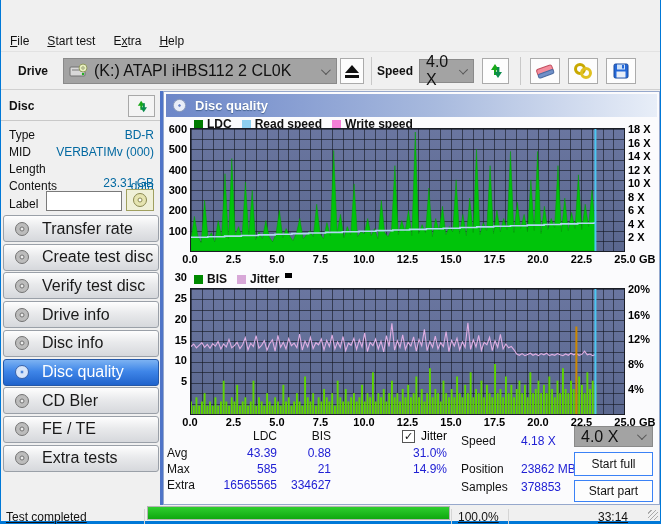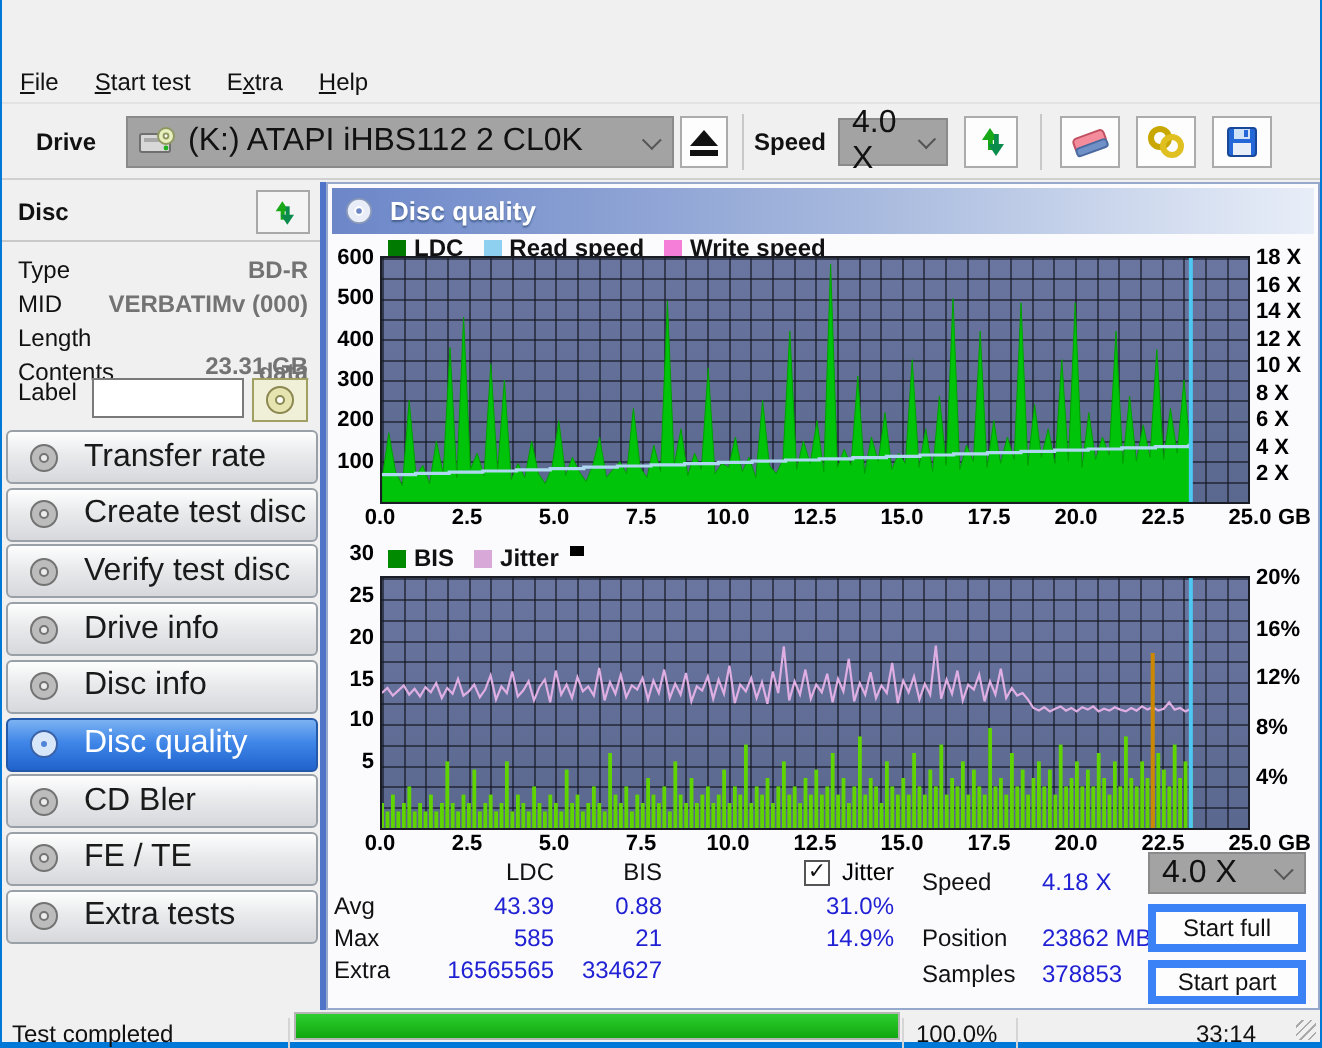--- a/index.html
+++ b/index.html
@@ -37,22 +37,22 @@
   .conn-btn{left:567px;top:5px;width:30px;height:26px;}
   .save-btn{left:605px;top:5px;width:30px;height:26px;}
   
   .leftpanel{position:absolute;left:1px;top:91px;width:159px;height:414px;background:#f0f0f0;}
   .vdivider{position:absolute;left:160px;top:91px;width:3px;height:414px;background:#4f74c8;}
   .disc-title{position:absolute;left:8px;top:8px;font-weight:bold;font-size:12px;color:#111;}
   .disc-refresh{position:absolute;right:5px;top:4px;width:27px;height:22px;background:#f4f4f4;border:1px solid #a8a8a8;display:flex;align-items:center;justify-content:center;}
   .disc-sep{position:absolute;left:0;top:29px;width:159px;height:1px;background:#c9c9c9;}
   .disc-row{position:absolute;left:8px;width:145px;font-size:12px;display:flex;}
   .disc-row .dlabel{color:#111;}
-  .disc-row .dvalue{margin-left:auto;color:#737373;font-weight:bold;}
-  .label-row{position:absolute;left:8px;top:98px;width:148px;display:flex;align-items:flex-start;font-size:12px;color:#111;}
+  .disc-row .dvalue{margin-left:auto;color:#0369a1;}
+  .label-row{position:absolute;left:8px;top:98px;width:148px;display:flex;align-items:flex-end;font-size:12px;color:#111;}
   .label-input{margin-left:8px;width:76px;height:20px;border:1px solid #7a7a7a;background:#fff;font-size:12px;padding:0 3px;}
   .label-btn{margin-left:4px;width:28px;height:22px;background:#f0f0d8;border:1px solid #a0a060;display:flex;align-items:center;justify-content:center;}
   .side-btn{position:absolute;left:2px;width:156px;height:27px;border:1px solid #9aa0a8;border-radius:3px;
             background:linear-gradient(#fefefe,#e9eaec 45%,#d6d8dc);display:flex;align-items:center;font-size:16px;color:#1a1a1a;}
   .side-btn .sicon{margin-left:10px;margin-right:12px;display:flex;}
   .side-btn.selected{background:linear-gradient(#7cb2f2,#3f86e8 45%,#2063cc);border-color:#2458a8;color:#fff;}
   
   .mainpanel{position:absolute;left:163px;top:91px;width:497px;height:414px;background:#fbfbfd;border:1px solid #96a8cc;}
   .dq-header{position:absolute;left:2px;top:2px;width:491px;height:23px;background:linear-gradient(90deg,#6c86c8,#a8bade 55%,#e8eef8);display:flex;align-items:center;color:#fff;font-weight:bold;font-size:13px;text-shadow:0 1px 1px #44608f;}
   .dq-header .hicon{margin:0 8px 0 6px;display:flex;}
@@ -78,24 +78,24 @@
   
   .stats-table{position:absolute;left:3px;top:336px;display:grid;grid-template-columns:44px 66px 54px 116px;grid-auto-rows:16.4px;font-size:12px;align-items:center;}
   .stats-table .h{color:#111;text-align:right;}
   .stats-table .rl{color:#111;}
   .stats-table .num{color:#2121d4;text-align:right;}
   .jit-head{display:flex;align-items:center;justify-content:flex-end;}
   .checkbox{width:13px;height:13px;border:1px solid #555;background:#fff;margin-right:6px;display:flex;align-items:center;justify-content:center;font-size:11px;color:#111;line-height:11px;}
   .kv-label{position:absolute;font-size:12px;color:#111;}
   .kv-value{position:absolute;font-size:12px;color:#2121d4;}
   .mini-combo{position:absolute;left:410px;top:334px;width:79px;height:21px;padding-left:6px;}
-  .act-btn{position:absolute;left:410px;width:79px;background:#fdfdfd;border:4px solid #3b82f6;font-size:12px;color:#111;display:flex;align-items:center;justify-content:center;}
+  .act-btn{position:absolute;left:410px;width:79px;background:#fdfdfd;border:1px solid #3b82f6;font-size:12px;color:#111;display:flex;align-items:center;justify-content:center;}
   
   .statusbar{position:absolute;left:1px;top:505px;width:659px;height:16px;background:#f0f0f0;font-size:12px;color:#111;}
-  .sb-cell{position:absolute;top:4px;height:16px;border-right:1px solid #d5d5d5;display:flex;align-items:center;}
+  .sb-cell{position:absolute;top:4px;height:16px;border-right:1px solid #d5d5d5;display:flex;align-items:center;text-decoration:underline;}
   .sb-progress{position:absolute;left:146px;top:1px;width:303px;height:14px;border:1px solid #b5b5b5;background:#e8e8e8;}
   .sb-progress .fill{height:100%;background:linear-gradient(#2fce2f,#0fa80f);}
   .grip{position:absolute;right:2px;bottom:1px;width:10px;height:10px;
         background:repeating-linear-gradient(135deg,transparent 0 2px,#aaa 2px 3px);}
 </style>
 </head>
 <body>
 
 <div class="win">
 

